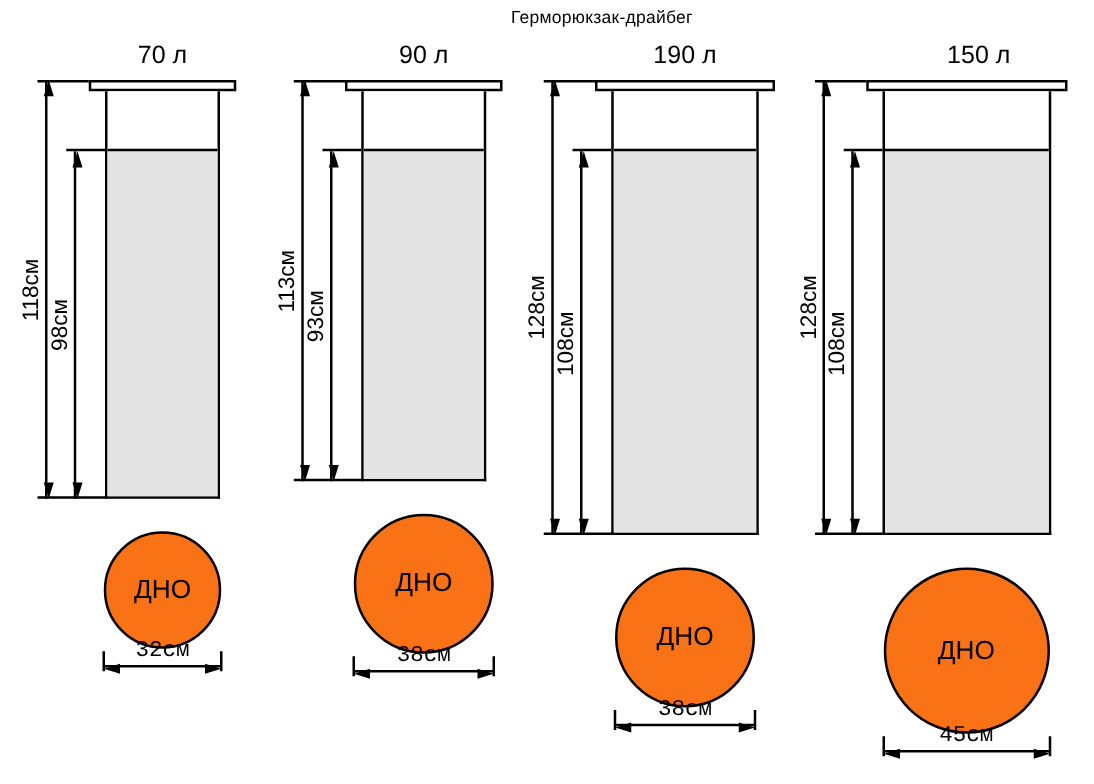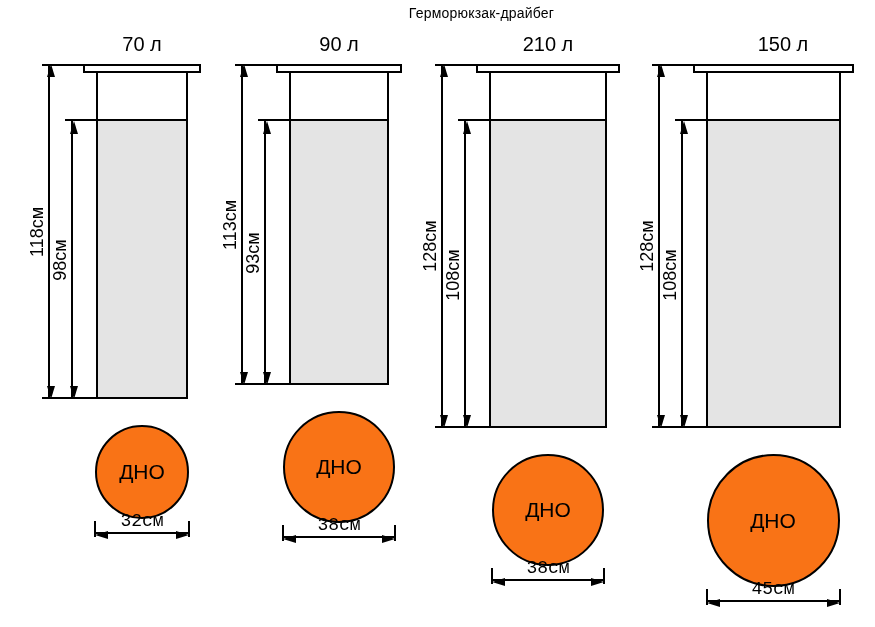--- a/index.html
+++ b/index.html
@@ -83,21 +83,21 @@
     white-space: nowrap;
   }
   .tick { position: absolute; width: 0; border-left: 2px solid #000; }
 </style>
 </head>
 <body>
 
 <div class="canvas">
   <div class="title">Герморюкзак-драйбег</div>
   <div>
-      <div class="bag-col" style="left: 12px; padding-left: 29px;">
+      <div class="bag-col" style="left: 0px; padding-left: 29px;">
     <div class="volume-label" style="left: 130px;">70 л</div>
 
     <div class="cap" style="left: 71px; top: 64px; width: 118px; height: 9px;"></div>
     <div class="bag-body" style="left: 84px; top: 73px; width: 92px; height: 326px;">
       <div class="bag-fill" style="height: 278px;"></div>
     </div>
 
     <div class="ext" style="left: 30px; top: 64px; width: 41px;"></div>
     <div class="ext" style="left: 53px; top: 119px; width: 31px;"></div>
     <div class="ext" style="left: 30px; top: 397px; width: 54px;"></div>
@@ -158,21 +158,21 @@
     <div class="tick" style="left: 63px; top: 525px; height: 16px;"></div>
     <div class="tick" style="left: 175px; top: 525px; height: 16px;"></div>
 
     <div class="hdim" style="left: 64px; top: 536px; width: 112px;">
       <span class="harr left"></span>
       <span class="harr right"></span>
       <span class="hlbl">38см</span>
     </div>
   </div>
       <div class="bag-col" style="left: 438px;">
-    <div class="volume-label" style="left: 110px;">210 л</div>
+    <div class="volume-label" style="left: 110px;">190 л</div>
 
     <div class="cap" style="left: 38px; top: 64px; width: 144px; height: 9px;"></div>
     <div class="bag-body" style="left: 51px; top: 73px; width: 118px; height: 355px;">
       <div class="bag-fill" style="height: 307px;"></div>
     </div>
 
     <div class="ext" style="left: -3px; top: 64px; width: 41px;"></div>
     <div class="ext" style="left: 20px; top: 119px; width: 31px;"></div>
     <div class="ext" style="left: -3px; top: 426px; width: 54px;"></div>
 

